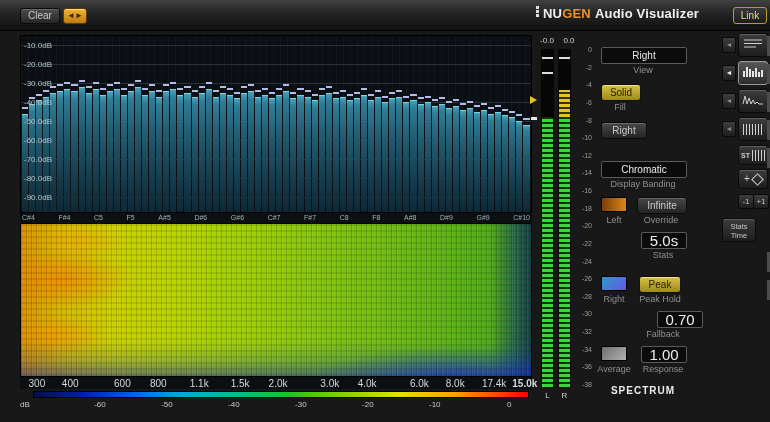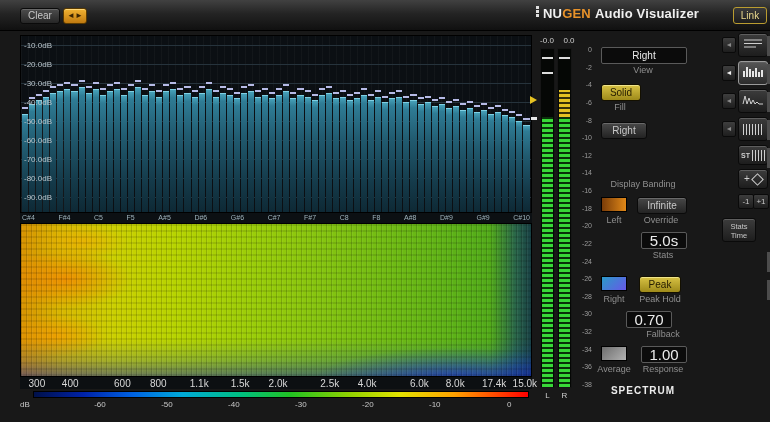--- a/index.html
+++ b/index.html
@@ -468,26 +468,26 @@
   <div class="spectrogram"></div>
 
   <div class="freq-strip">
       <div class="freq-label" style="left: 3.3%;">300</div>
       <div class="freq-label" style="left: 9.8%;">400</div>
       <div class="freq-label" style="left: 20%;">600</div>
       <div class="freq-label" style="left: 27%;">800</div>
       <div class="freq-label" style="left: 35%; text-align: right;">1.1k</div>
       <div class="freq-label" style="left: 43%;">1.5k</div>
       <div class="freq-label" style="left: 50.4%;">2.0k</div>
-      <div class="freq-label" style="left: 60.5%;">2.5k</div>
+      <div class="freq-label" style="left: 60.5%;">3.0k</div>
       <div class="freq-label" style="left: 67.8%;">4.0k</div>
       <div class="freq-label" style="left: 78%;">6.0k</div>
       <div class="freq-label" style="left: 85%;">8.0k</div>
       <div class="freq-label" style="left: 92.6%;">17.4k</div>
-      <div class="freq-label" style="left: 98.6%;">15.0k</div>
+      <div class="freq-label" style="left: 98.6%; font-weight: bold;">15.0k</div>
     </div>
 
   <div class="scale-bar"></div>
   <span class="cs-unit">dB</span>
   <div class="scale-labels">
       <div class="cs-label" style="left: 13.5%;">-60</div>
       <div class="cs-label" style="left: 27%;">-50</div>
       <div class="cs-label" style="left: 40.5%;">-40</div>
       <div class="cs-label" style="left: 54%;">-30</div>
       <div class="cs-label" style="left: 67.5%;">-20</div>
@@ -537,36 +537,37 @@
   <div class="marker-dash"></div>
 
   <div class="dropdown" style="left:601px;top:47px;width:84px">Right</div>
   <div class="ctl-label" style="left:601px;top:65px;width:84px">View</div>
 
   <div class="ybtn" style="left:601px;top:84px;width:38px">Solid</div>
   <div class="ctl-label" style="left:601px;top:102px;width:38px">Fill</div>
 
   <div class="gbtn" style="left:601px;top:122px;width:44px">Right</div>
 
+  <div class="dropdown" style="left:601px;top:161px;width:84px">Chromatic</div>
   <div class="ctl-label" style="left:593px;top:179px;width:100px">Display Banding</div>
 
   <div class="swatch swatch-left" style="left:601px;top:197px"></div>
   <div class="gbtn" style="left:637px;top:197px;width:48px">Infinite</div>
   <div class="ctl-label" style="left:598px;top:215px;width:32px">Left</div>
   <div class="ctl-label" style="left:637px;top:215px;width:48px">Override</div>
 
   <div class="valbox" style="left:641px;top:232px;width:44px">5.0s</div>
   <div class="ctl-label" style="left:641px;top:250px;width:44px">Stats</div>
 
   <div class="swatch swatch-right" style="left:601px;top:276px"></div>
   <div class="ybtn" style="left:639px;top:276px;width:40px">Peak</div>
   <div class="ctl-label" style="left:596px;top:294px;width:36px">Right</div>
   <div class="ctl-label" style="left:632px;top:294px;width:56px">Peak Hold</div>
 
-  <div class="valbox" style="left:626px;top:311px;width:44px">0.70</div>
+  <div class="valbox" style="left:657px;top:311px;width:44px">0.70</div>
   <div class="ctl-label" style="left:637px;top:329px;width:52px">Fallback</div>
 
   <div class="swatch swatch-avg" style="left:601px;top:346px"></div>
   <div class="valbox" style="left:641px;top:346px;width:44px">1.00</div>
   <div class="ctl-label" style="left:594px;top:364px;width:40px">Average</div>
   <div class="ctl-label" style="left:637px;top:364px;width:52px">Response</div>
 
   <div class="panel-footer">SPECTRUM</div>
 
   <div class="arrow-btn" style="top:37px">◄</div>

